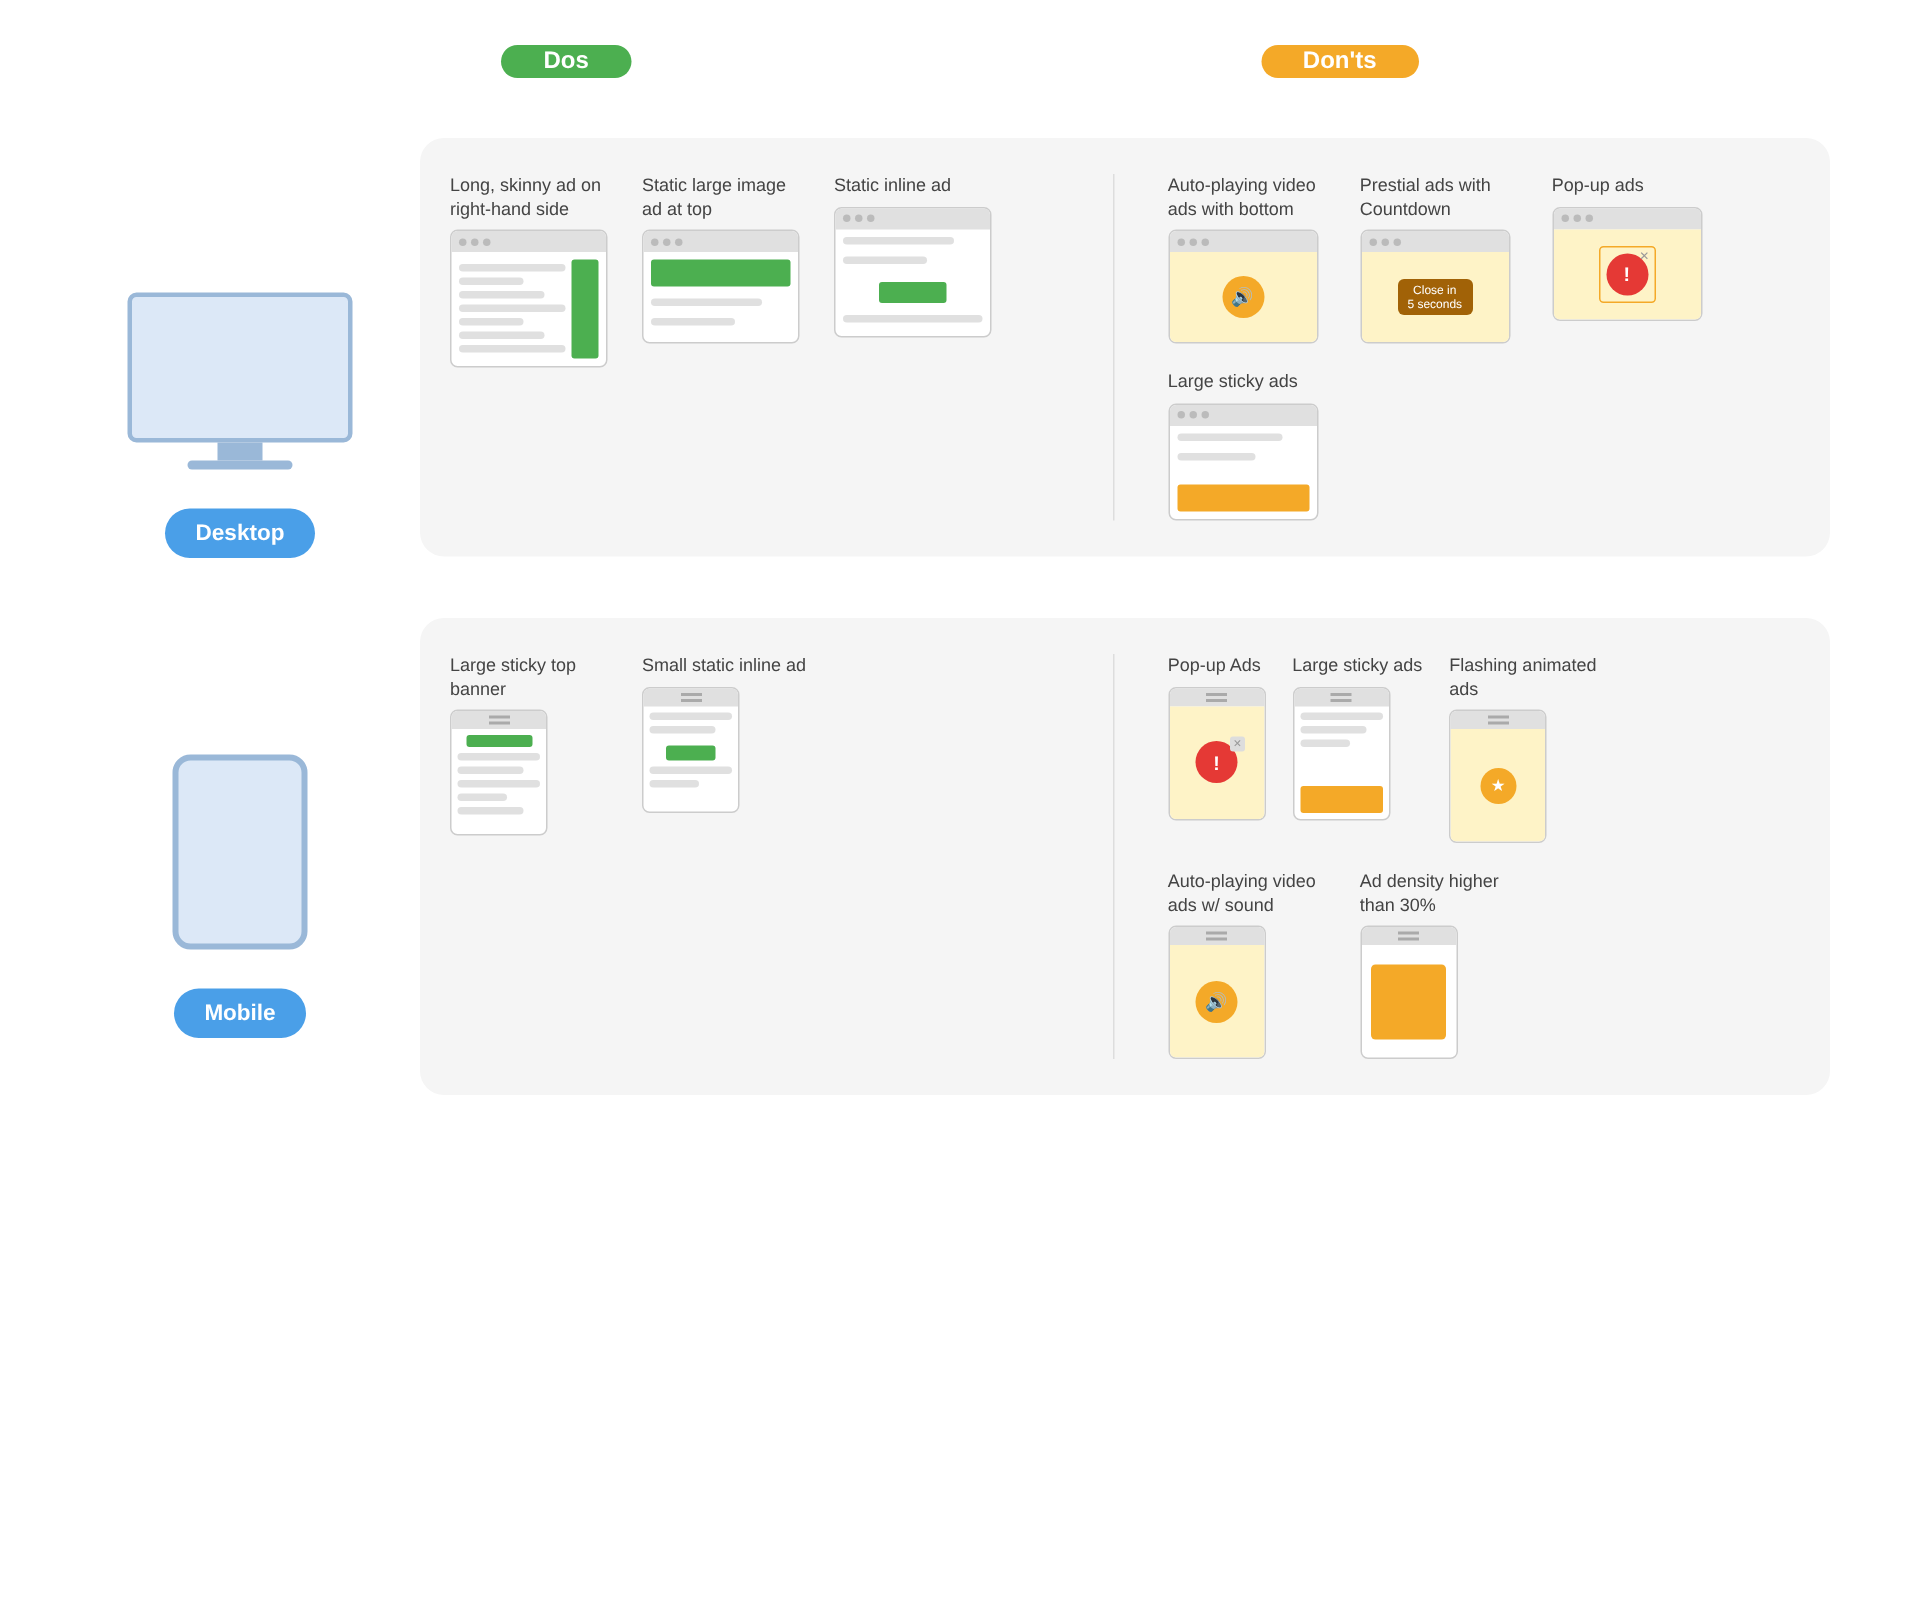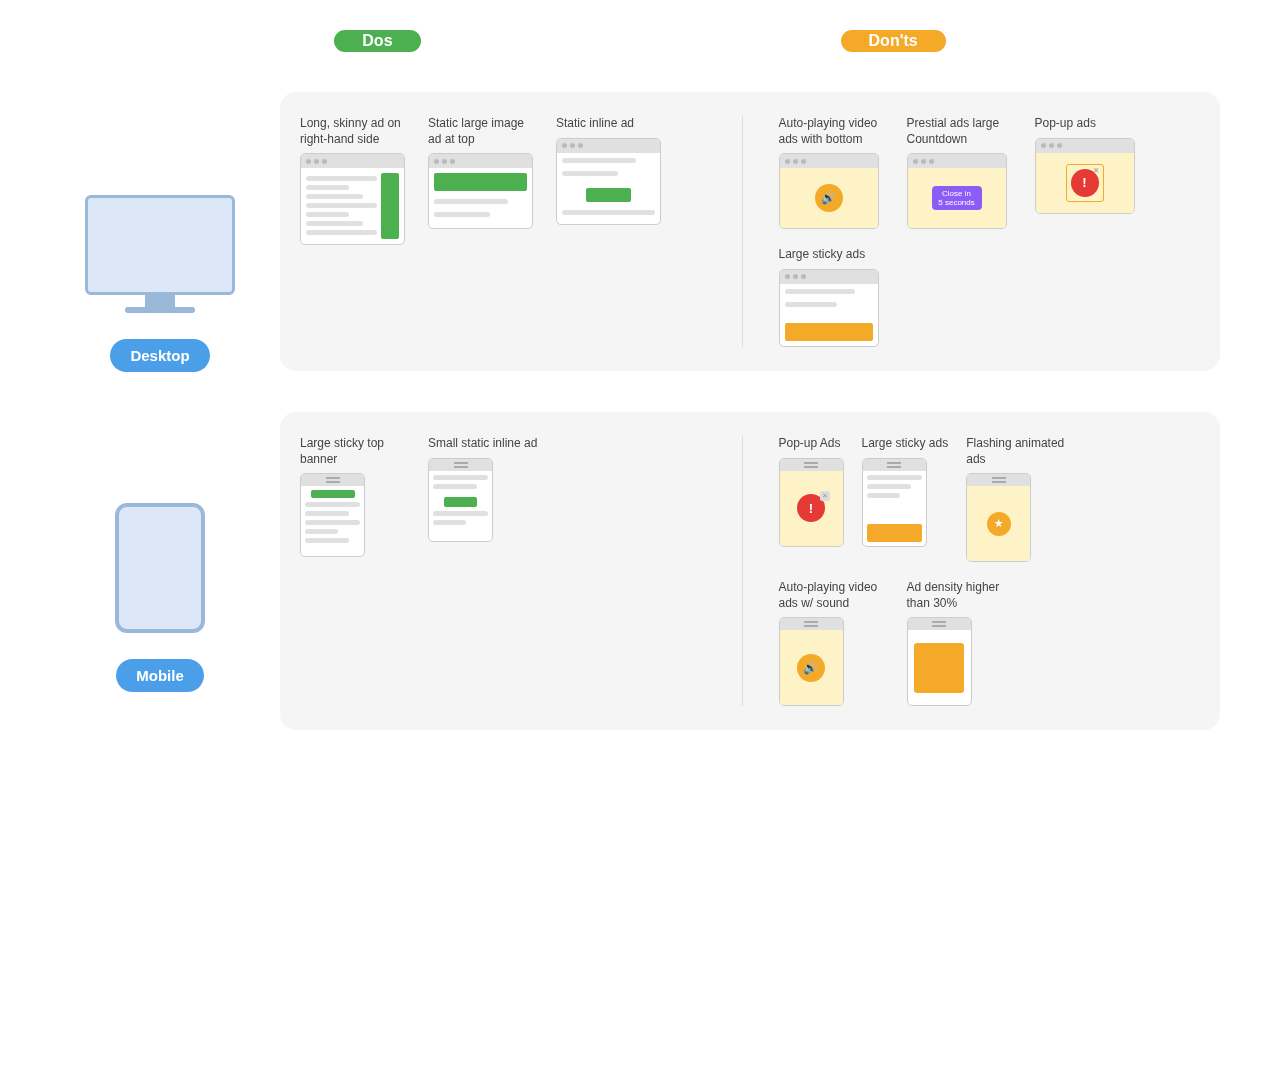--- a/index.html
+++ b/index.html
@@ -253,21 +253,21 @@
       display: flex;
       align-items: center;
       justify-content: center;
       color: white;
       font-size: 13px;
       font-weight: bold;
     }
 
     
     .countdown-box {
-      background: #8b5cf6;
+      background: #a16207;
       border-radius: 4px;
       padding: 3px 6px;
       font-size: 8px;
       color: white;
       text-align: center;
       margin: 3px auto;
       width: 50px;
     }
 
     
@@ -473,21 +473,21 @@
               <div class="browser-dot"></div>
               <div class="browser-dot"></div>
             </div>
             <div class="browser-body" style="flex-direction:column;display:flex;background:#fef3c7;min-height:60px;align-items:center;justify-content:center;">
               <div class="video-icon">🔊</div>
             </div>
           </div>
         </div>
 
         <div class="ad-card">
-          <div class="ad-card-label">Prestial ads large Countdown</div>
+          <div class="ad-card-label">Prestial ads with Countdown</div>
           <div class="browser-mock desktop-browser" style="width:100px;">
             <div class="browser-bar">
               <div class="browser-dot"></div>
               <div class="browser-dot"></div>
               <div class="browser-dot"></div>
             </div>
             <div class="browser-body" style="flex-direction:column;display:flex;background:#fef3c7;min-height:60px;align-items:center;justify-content:center;">
               <div class="countdown-box">Close in<br>5 seconds</div>
             </div>
           </div>

